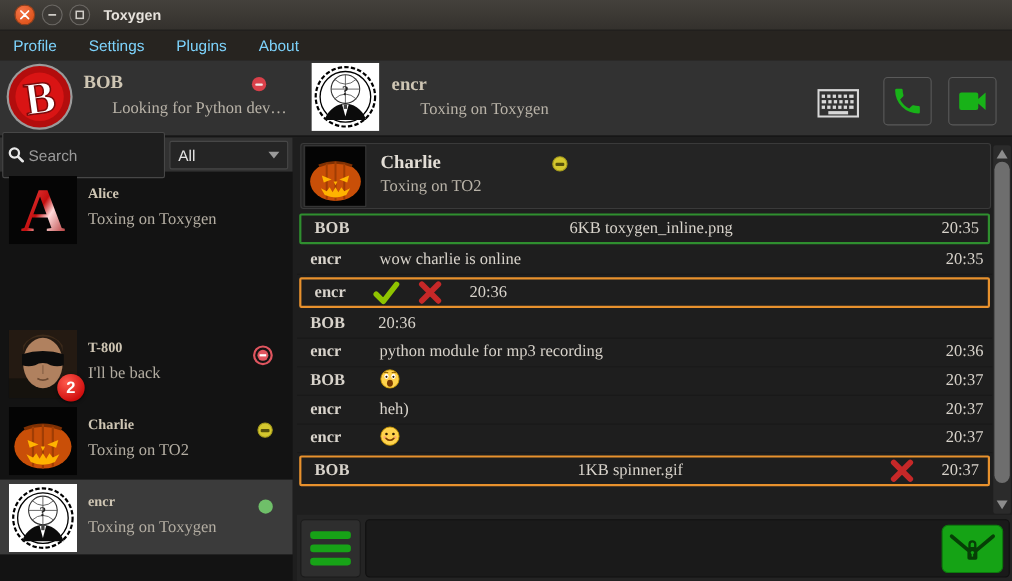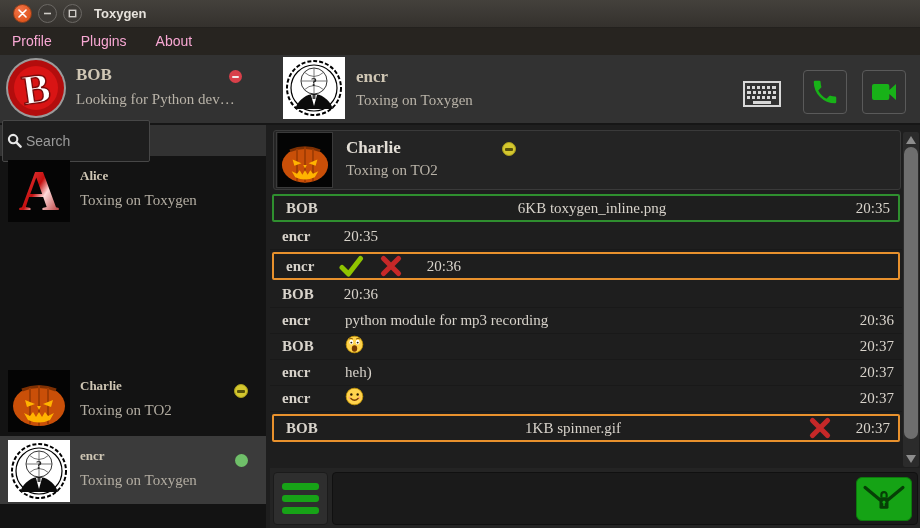--- a/index.html
+++ b/index.html
@@ -14,27 +14,27 @@
     display:flex; align-items:center; }
   .winbtn { width:19px; height:19px; border-radius:50%; margin-left:6px;
     display:flex; align-items:center; justify-content:center; cursor:default; }
   .winbtn.close { background:radial-gradient(circle at 35% 30%,#f4764a,#e0561f 70%); border:1px solid #93401c; margin-left:13px; }
   .winbtn.plain { background:#3d3a36; border:1px solid #6b6864; }
   .wintitle { color:#e6e2dc; font-weight:bold; font-size:13px; margin-left:12px; }
 
   
   .menubar { position:absolute; left:0; top:28px; width:920px; height:27px;
     background:#272420; display:flex; align-items:center; }
-  .menu-item { color:#f9a8d4; font-size:14px; padding:4px 17px 5px 12px; cursor:default;text-align:center; }
+  .menu-item { color:#7dd3fc; font-size:14px; padding:4px 17px 5px 12px; cursor:default;text-align:center; }
 
   
   .header { position:absolute; left:0; top:55px; width:920px; height:70px; background:#323232; border-bottom:2px solid #161616; }
   .avatar62 { position:absolute; width:62px; height:62px; top:2px; overflow:hidden; }
   .hname { position:absolute; font-size:17px; font-weight:bold; color:#cfc6b4; }
-  .hstatus { position:absolute; font-size:15px; color:#b9b3a8; }
+  .hstatus { position:absolute; font-size:15px; color:#b9b3a8;margin-left:26px; }
   .actbtn { position:absolute; top:15px; width:44px; height:44px; border:1px solid #5a5a5a; border-radius:4px;
     display:flex; align-items:center; justify-content:center; background:#323232; }
 
   
   .ic-busy-sm { width:13px; height:13px; border-radius:50%; background:#d9404a; position:relative; }
   .ic-busy-sm::after { content:""; position:absolute; left:3px; top:5.5px; width:7px; height:2px; background:#f2e9e9; border-radius:1px; }
   .ic-online { width:13px; height:13px; border-radius:50%; background:#6fbf69; }
   .ic-away { width:14px; height:14px; border-radius:50%; background:#d4c72e; border:1px solid #a89d1d; position:relative; }
   .ic-away::after { content:""; position:absolute; left:2px; top:5px; width:8px; height:3px; background:#56510b; border-radius:1px; }
   .ic-busy-ring { width:18px; height:18px; border-radius:50%; border:2px solid #e0555f; position:relative; }
@@ -117,20 +117,21 @@
     <div class="winbtn plain">
       <svg width="9" height="9" viewBox="0 0 9 9">
           <rect x="1.3" y="1.3" width="6.4" height="6.4" fill="none" stroke="#cfccc7" stroke-width="1.4"></rect>
         </svg>
     </div>
     <div class="wintitle">Toxygen</div>
   </div>
 
   <div class="menubar">
     <div class="menu-item">Profile</div>
+    <div class="menu-item">Settings</div>
     <div class="menu-item">Plugins</div>
     <div class="menu-item">About</div>
   </div>
 
   <div class="header">
 
     <div class="avatar62" style="left:5px;">
       <svg width="62" height="62" viewBox="0 0 62 62">
         <circle cx="31" cy="31" r="30" fill="#9b9b9b"></circle>
         <circle cx="31" cy="31" r="28" fill="#b30d0d"></circle>
@@ -198,20 +199,24 @@
 
   <div class="left">
     <div class="filter-row">
       <div class="searchbox">
         <svg width="15" height="15" viewBox="0 0 16 16" style="margin-left:4px;">
           <circle cx="6.5" cy="6.5" r="4.5" fill="none" stroke="#e8e8e8" stroke-width="2.2"></circle>
           <path d="M10 10 L14.5 14.5" stroke="#e8e8e8" stroke-width="2.6" stroke-linecap="round"></path>
         </svg>
         <input type="text" placeholder="Search" style="">
       </div>
+      <div class="dropdown">
+        <span>All</span>
+        <span class="dd-arrow"></span>
+      </div>
     </div>
 
     <div class="contact-list">
 
       <div class="contact" style="top:0;">
         <div class="c-avatar">
           <svg width="62" height="62" viewBox="0 0 62 62">
             <rect width="62" height="62" fill="#050505"></rect>
             <defs>
                 <linearGradient id="ag" x1="0" y1="0" x2="1" y2="1">
@@ -222,20 +227,37 @@
             </linearGradient>
               </defs>
             <text x="31" y="50" text-anchor="middle" font-family="Liberation Serif, serif" font-weight="bold" font-size="56" fill="url(#ag)">A</text>
           </svg>
         </div>
         <div class="c-name serif">Alice</div>
         <div class="c-status serif">Toxing on Toxygen</div>
       </div>
 
 
+      <div class="contact" style="top:140px;">
+        <div class="c-avatar">
+          <svg width="62" height="62" viewBox="0 0 62 62">
+            <rect width="62" height="62" fill="#241a12"></rect>
+            <rect x="0" y="44" width="62" height="18" fill="#15120d"></rect>
+            <ellipse cx="31" cy="30" rx="18" ry="23" fill="#b0815f"></ellipse>
+            <path d="M13 20 Q15 6 31 6 Q47 6 49 20 L49 14 Q42 4 31 4 Q20 4 13 14 Z" fill="#3c2a1a"></path>
+            <path d="M12 22 Q31 16 50 22 L50 32 Q44 34 38 32 Q35 30 31 30 Q27 30 24 32 Q18 34 12 32 Z" fill="#0c0c0c"></path>
+            <path d="M26 44 Q31 47 36 44" stroke="#6d4a32" stroke-width="1.6" fill="none"></path>
+            <path d="M31 32 L31 40" stroke="#8a6347" stroke-width="1.2"></path>
+          </svg>
+        </div>
+        <div class="c-name serif">T-800</div>
+        <div class="c-status serif">I'll be back</div>
+        <div class="c-state ic-busy-ring"></div>
+        <div class="badge">2</div>
+      </div>
 
       <div class="contact" style="top:210px;">
         <div class="c-avatar">
           <svg width="62" height="62" viewBox="0 0 62 62">
             <rect width="62" height="62" fill="#040404"></rect>
             <ellipse cx="31" cy="36" rx="26" ry="20" fill="#c94f08"></ellipse>
             <path d="M14 20 Q31 13 48 20" stroke="#7e3003" stroke-width="3" fill="none"></path>
             <path d="M22 18 Q22 36 22 54 M40 18 Q40 36 40 54 M31 16 Q31 36 31 56" stroke="#a03d04" stroke-width="2" fill="none"></path>
             <path d="M17 30 L27 34 L19 37 Z" fill="#ffb300"></path>
             <path d="M45 30 L35 34 L43 37 Z" fill="#ffb300"></path>
@@ -292,20 +314,21 @@
     <div class="messages serif">
 
       <div class="msg boxed green">
         <span class="m-author">BOB</span>
         <span class="m-file">6KB toxygen_inline.png</span>
         <span class="m-time">20:35</span>
       </div>
 
       <div class="msg">
         <span class="m-author">encr</span>
+        <span class="m-text">wow charlie is online</span>
         <span class="m-time">20:35</span>
       </div>
 
       <div class="msg boxed orange">
         <span class="m-author">encr</span>
         <span class="m-actions">
           <svg width="26" height="24" viewBox="0 0 24 24">
             <path d="M3 13.5 L9.5 20 L21.5 4.5" fill="none" stroke="#8fc400" stroke-width="5" stroke-linecap="round" stroke-linejoin="round"></path>
           </svg>
           <svg width="24" height="24" viewBox="0 0 24 24">

